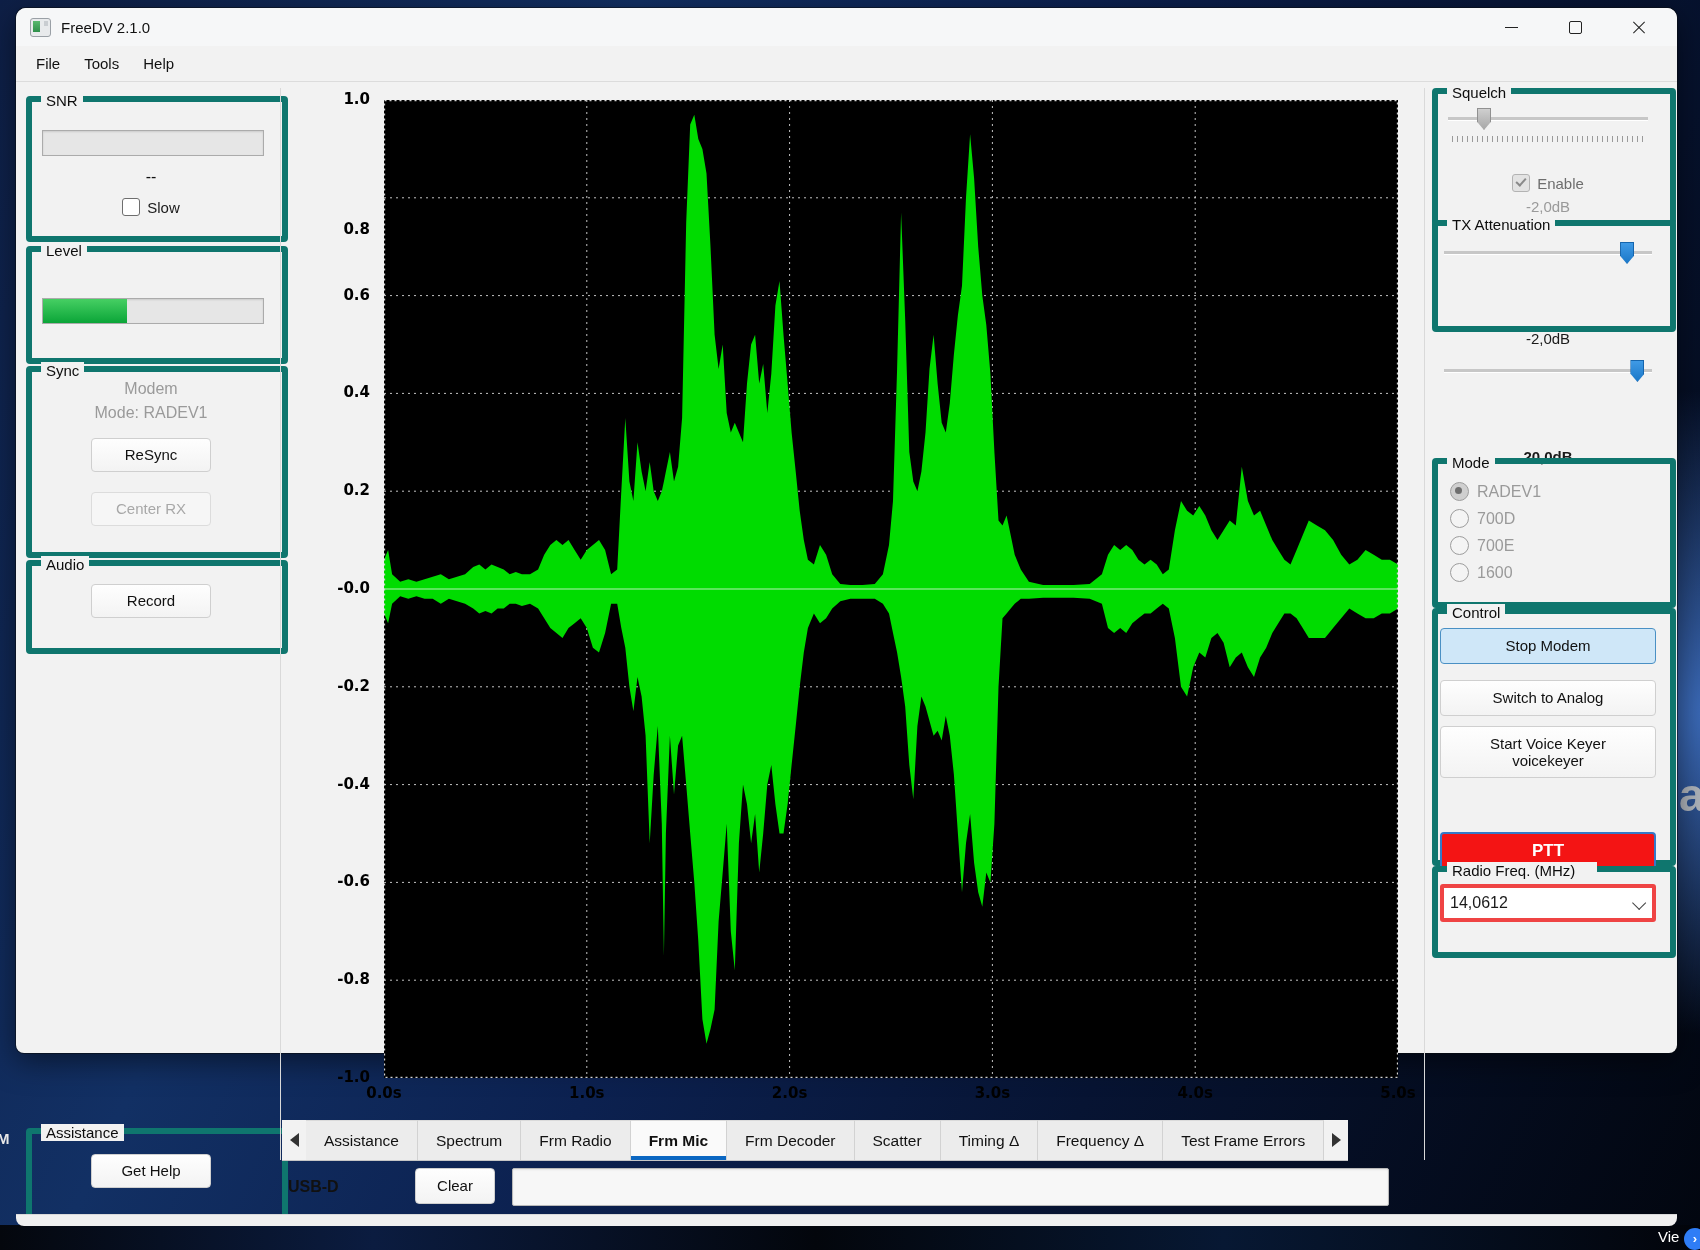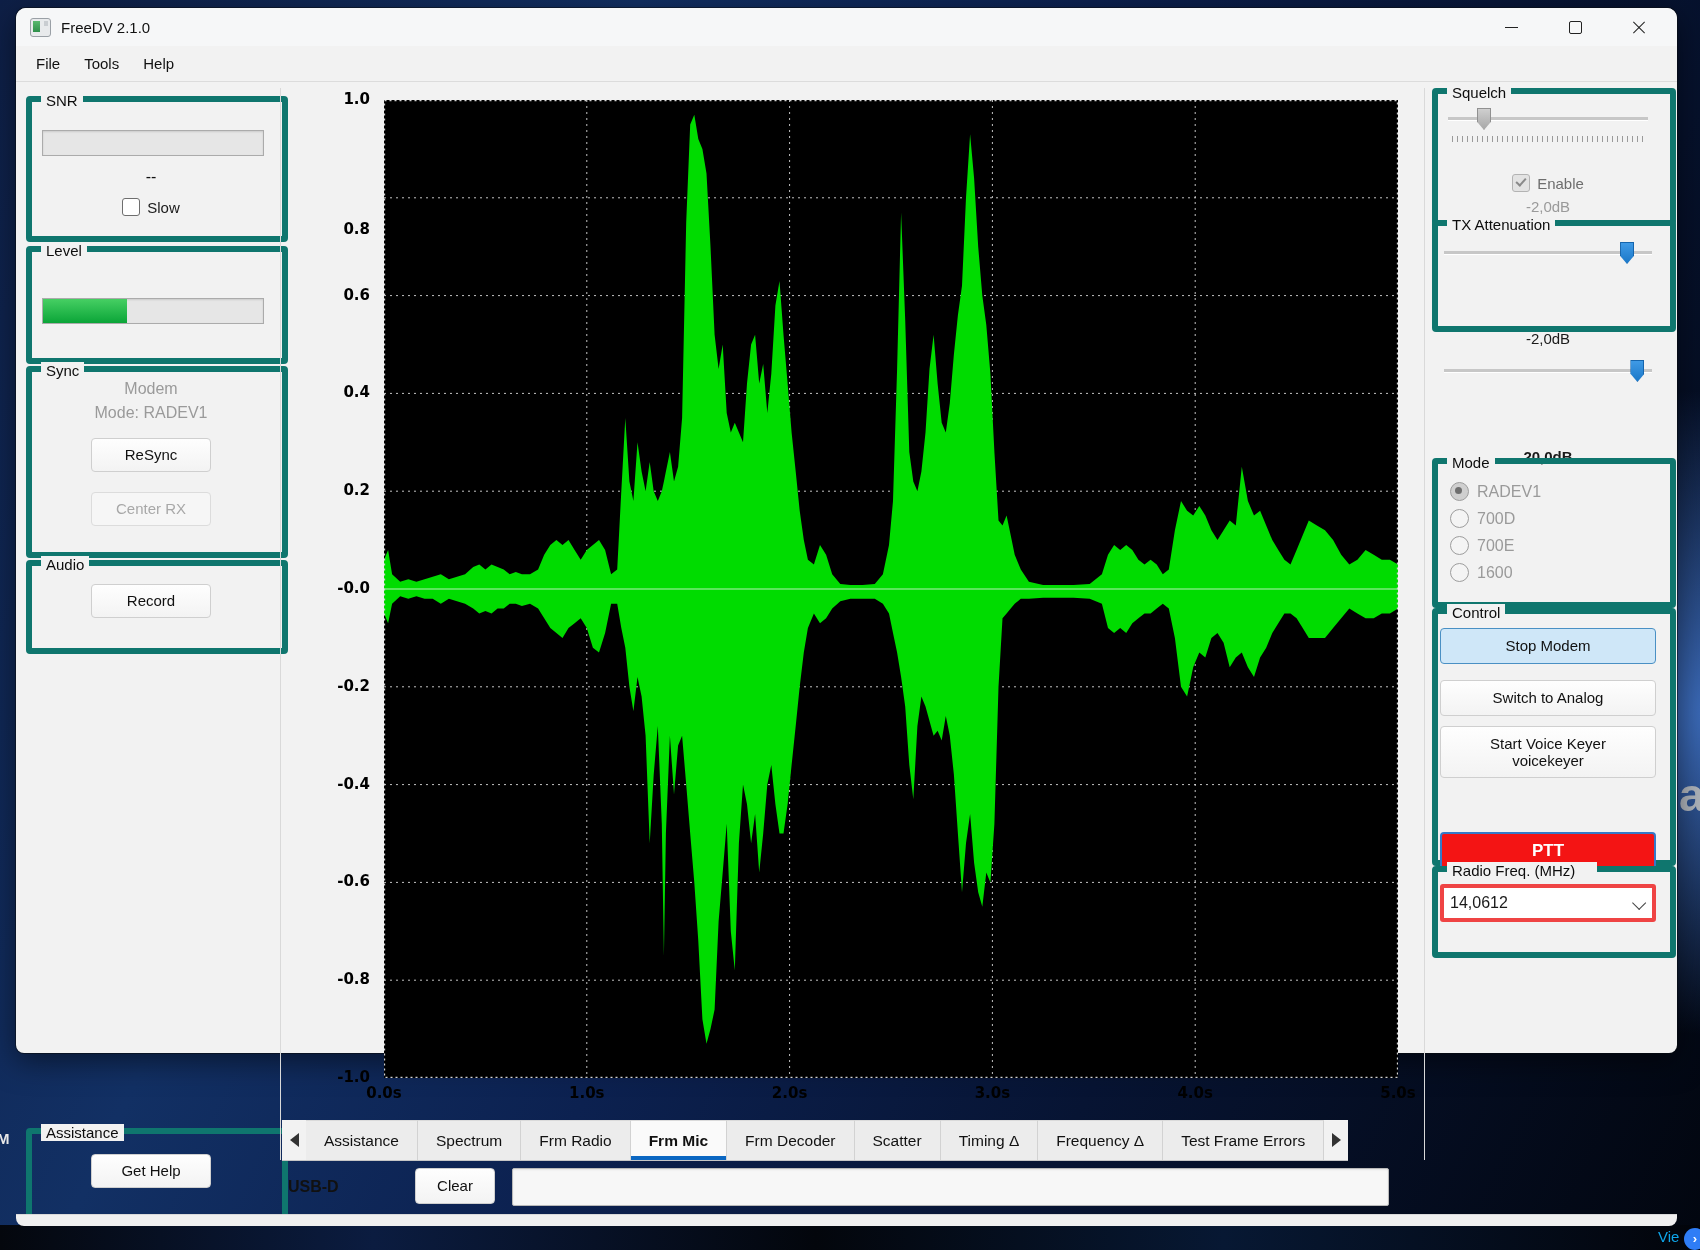--- a/index.html
+++ b/index.html
@@ -7,21 +7,21 @@
          font-family:"Liberation Sans",sans-serif;color:#1a1a1a;}
   
   .desktop{position:absolute;inset:0;
     background:
       radial-gradient(620px 520px at 101% 57%, rgba(70,125,215,.85) 0%, rgba(30,60,120,0) 62%),
       linear-gradient(115deg,#0e1f46 0%,#123064 28%,#0c2150 48%,#071433 70%,#02060f 100%);}
   .desktop-bottom{position:absolute;left:0;top:1225px;width:1700px;height:25px;
     background:linear-gradient(90deg,#04070d 0%,#0b1c40 22%,#03060c 48%,#071833 72%,#02040a 100%);}
   .desk-frag{position:absolute;color:#b9bdc4;}
   .frag-a{left:1679px;top:768px;font-size:46px;font-weight:bold;color:#aeb3ba;}
-  .frag-vie{left:1658px;top:1228px;font-size:15px;color:#0ea5e9;}
+  .frag-vie{left:1658px;top:1228px;font-size:15px;color:#ffffff;}
   .frag-m{left:-3px;top:1130px;font-size:15px;color:#e8e8e8;font-weight:bold;}
   .frag-circle{position:absolute;left:1684px;top:1228px;width:22px;height:22px;border-radius:50%;
     background:#2f7df6;color:#fff;font-size:13px;line-height:22px;text-align:center;font-weight:bold;}
   
   .window{position:absolute;left:16px;top:8px;width:1661px;height:1045px;background:#f2f2f2;
     border-radius:10px 10px 8px 8px;box-shadow:0 0 0 1px rgba(10,12,18,.55),0 8px 30px rgba(0,0,0,.5);}
   .titlebar{position:absolute;left:0;top:0;width:100%;height:38px;background:#f6f7f8;
     border-radius:10px 10px 0 0;display:flex;align-items:center;}
   .app-icon{width:19px;height:17px;margin-left:14px;border:1px solid #9aa0a6;border-radius:3px;
     background:#e8eaec;position:relative;}

